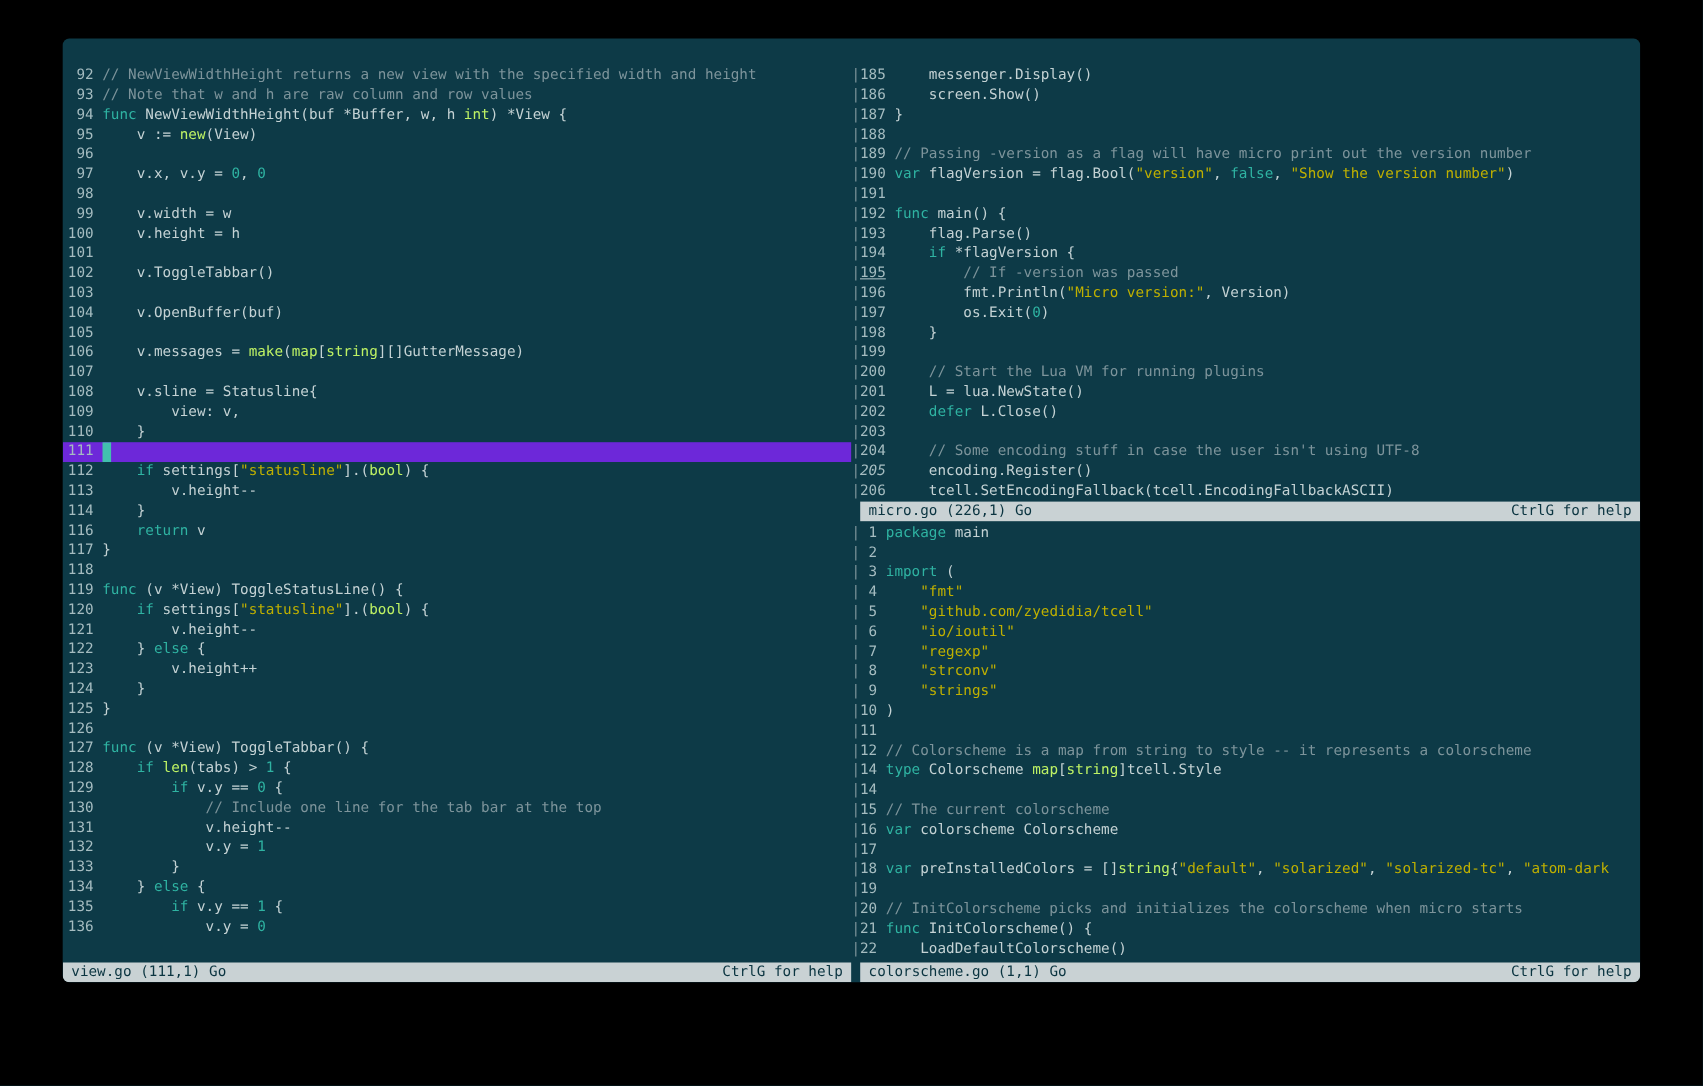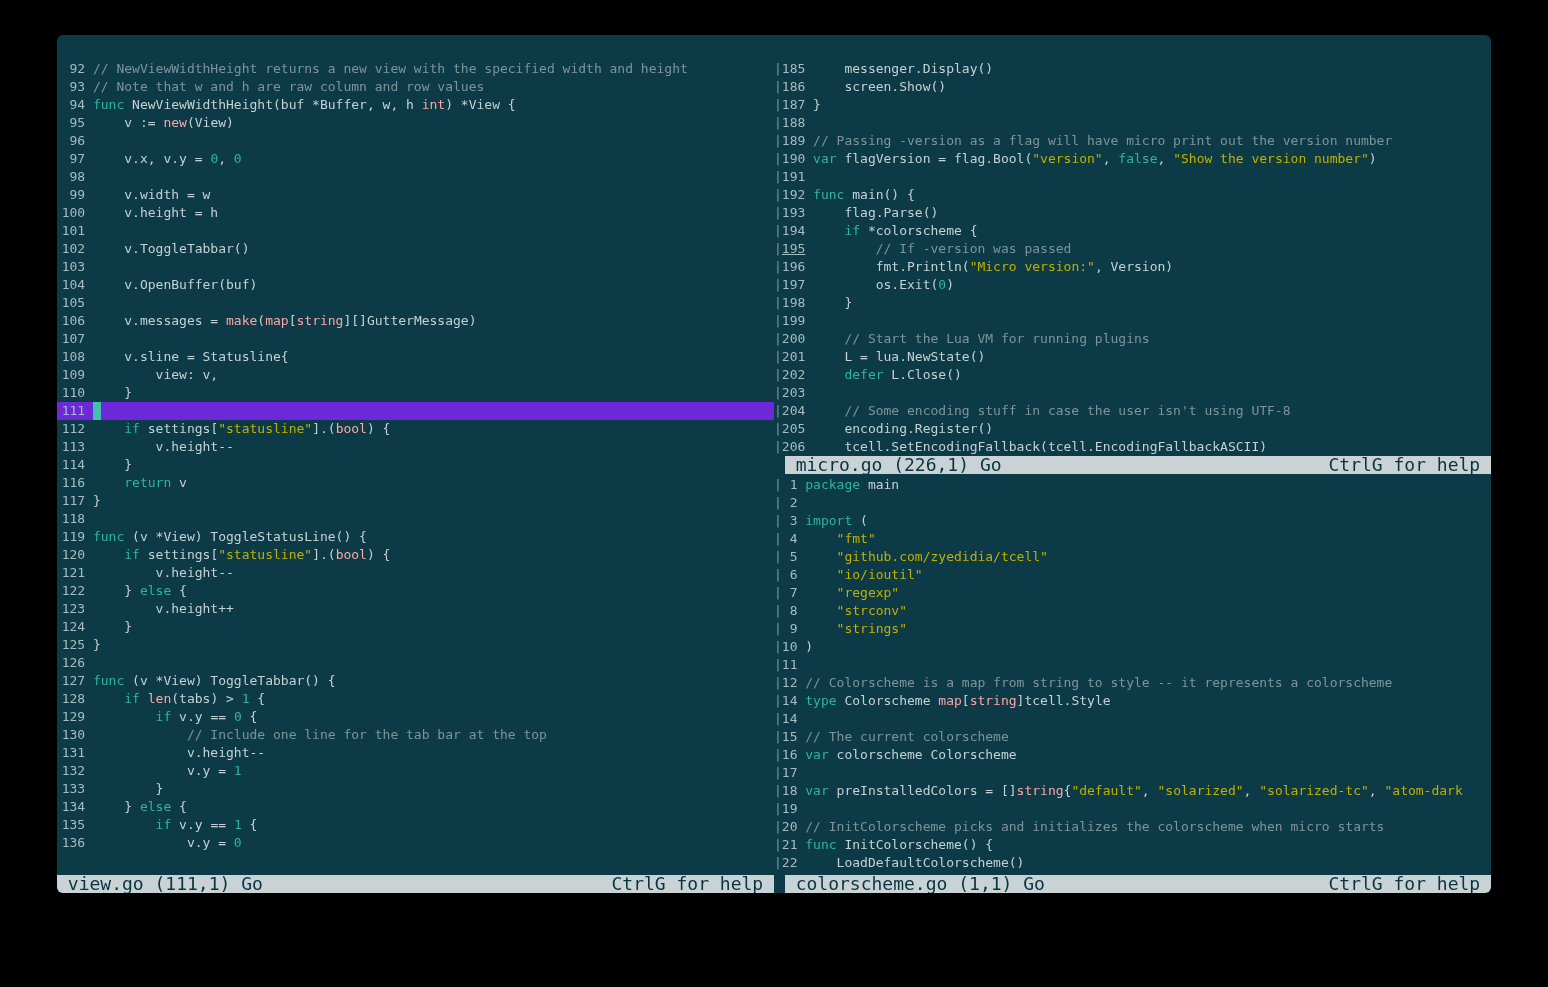--- a/index.html
+++ b/index.html
@@ -37,27 +37,27 @@
   .divider { flex:none; width:1ch; color:#7d949b; }
   .gutter { flex:none; text-align:right; color:#a5bcc0; margin-right:1ch; }
   .pane-left .gutter { margin-left:0.6ch; }
   .code-text { flex:1; overflow:hidden; white-space:pre; }
   .cursor-block { display:inline-block; width:1ch; height:18px; vertical-align:top;
                   background:#42c0ae; }
 
   .tok-p { color:#c4d2d4; }
   .tok-c { color:#7d949b; }
   .tok-k { color:#2fb3a2; }
-  .tok-t { color:#fca5a5; }
+  .tok-t { color:#bef264; }
   .tok-s { color:#bfb000; }
   .tok-n { color:#2fb3a2; }
 
   .statusline { flex:none; height:18px; background:#c9d2d4; color:#0a3440;
                 display:flex; justify-content:space-between; padding:0 1ch;
-                font-size:18px; line-height:18px; white-space:pre; }
+                font-size:13px; line-height:18px; white-space:pre; }
   .pane-right .statusline { margin-left:1ch; }
 </style>
 </head>
 <body>
 
 <div class="window">
 
   <div class="terminal">
 
     <div class="pane pane-left">
@@ -118,32 +118,32 @@
         <div class="code-area">
             <div class="row"><span class="divider">|</span><span class="gutter" style="width: 3ch;">185</span><span class="code-text"><span class="tok-p">    messenger.Display()</span></span></div>
             <div class="row"><span class="divider">|</span><span class="gutter" style="width: 3ch;">186</span><span class="code-text"><span class="tok-p">    screen.Show()</span></span></div>
             <div class="row"><span class="divider">|</span><span class="gutter" style="width: 3ch;">187</span><span class="code-text"><span class="tok-p">}</span></span></div>
             <div class="row"><span class="divider">|</span><span class="gutter" style="width: 3ch;">188</span><span class="code-text"></span></div>
             <div class="row"><span class="divider">|</span><span class="gutter" style="width: 3ch;">189</span><span class="code-text"><span class="tok-c">// Passing -version as a flag will have micro print out the version number</span></span></div>
             <div class="row"><span class="divider">|</span><span class="gutter" style="width: 3ch;">190</span><span class="code-text"><span class="tok-k">var</span><span class="tok-p"> flagVersion = flag.Bool(</span><span class="tok-s">"version"</span><span class="tok-p">, </span><span class="tok-n">false</span><span class="tok-p">, </span><span class="tok-s">"Show the version number"</span><span class="tok-p">)</span></span></div>
             <div class="row"><span class="divider">|</span><span class="gutter" style="width: 3ch;">191</span><span class="code-text"></span></div>
             <div class="row"><span class="divider">|</span><span class="gutter" style="width: 3ch;">192</span><span class="code-text"><span class="tok-k">func</span><span class="tok-p"> main() {</span></span></div>
             <div class="row"><span class="divider">|</span><span class="gutter" style="width: 3ch;">193</span><span class="code-text"><span class="tok-p">    flag.Parse()</span></span></div>
-            <div class="row"><span class="divider">|</span><span class="gutter" style="width: 3ch;">194</span><span class="code-text"><span class="tok-p">    </span><span class="tok-k">if</span><span class="tok-p"> *colorscheme {</span></span></div>
+            <div class="row"><span class="divider">|</span><span class="gutter" style="width: 3ch;">194</span><span class="code-text"><span class="tok-p">    </span><span class="tok-k">if</span><span class="tok-p"> *flagVersion {</span></span></div>
             <div class="row"><span class="divider">|</span><span class="gutter" style="width: 3ch; text-decoration: underline;">195</span><span class="code-text"><span class="tok-c">        // If -version was passed</span></span></div>
             <div class="row"><span class="divider">|</span><span class="gutter" style="width: 3ch;">196</span><span class="code-text"><span class="tok-p">        fmt.Println(</span><span class="tok-s">"Micro version:"</span><span class="tok-p">, Version)</span></span></div>
             <div class="row"><span class="divider">|</span><span class="gutter" style="width: 3ch;">197</span><span class="code-text"><span class="tok-p">        os.Exit(</span><span class="tok-n">0</span><span class="tok-p">)</span></span></div>
             <div class="row"><span class="divider">|</span><span class="gutter" style="width: 3ch;">198</span><span class="code-text"><span class="tok-p">    }</span></span></div>
             <div class="row"><span class="divider">|</span><span class="gutter" style="width: 3ch;">199</span><span class="code-text"></span></div>
             <div class="row"><span class="divider">|</span><span class="gutter" style="width: 3ch;">200</span><span class="code-text"><span class="tok-c">    // Start the Lua VM for running plugins</span></span></div>
             <div class="row"><span class="divider">|</span><span class="gutter" style="width: 3ch;">201</span><span class="code-text"><span class="tok-p">    L = lua.NewState()</span></span></div>
             <div class="row"><span class="divider">|</span><span class="gutter" style="width: 3ch;">202</span><span class="code-text"><span class="tok-p">    </span><span class="tok-k">defer</span><span class="tok-p"> L.Close()</span></span></div>
             <div class="row"><span class="divider">|</span><span class="gutter" style="width: 3ch;">203</span><span class="code-text"></span></div>
             <div class="row"><span class="divider">|</span><span class="gutter" style="width: 3ch;">204</span><span class="code-text"><span class="tok-c">    // Some encoding stuff in case the user isn't using UTF-8</span></span></div>
-            <div class="row"><span class="divider">|</span><span class="gutter" style="width: 3ch;">205</span><span class="code-text"><span class="tok-p">    encoding.Register()</span></span></div>
+            <div class="row"><span class="divider">|</span><span class="gutter" style="width: 3ch; font-style: italic;">205</span><span class="code-text"><span class="tok-p">    encoding.Register()</span></span></div>
             <div class="row"><span class="divider">|</span><span class="gutter" style="width: 3ch;">206</span><span class="code-text"><span class="tok-p">    tcell.SetEncodingFallback(tcell.EncodingFallbackASCII)</span></span></div>
           </div>
         <div class="statusline">
           <span>micro.go (226,1) Go</span>
           <span>CtrlG for help</span>
         </div>
       </div>
       <div class="subpane subpane-bottom">
         <div class="code-area">
             <div class="row"><span class="divider">|</span><span class="gutter" style="width: 2ch;">1</span><span class="code-text"><span class="tok-k">package</span><span class="tok-p"> main</span></span></div>

